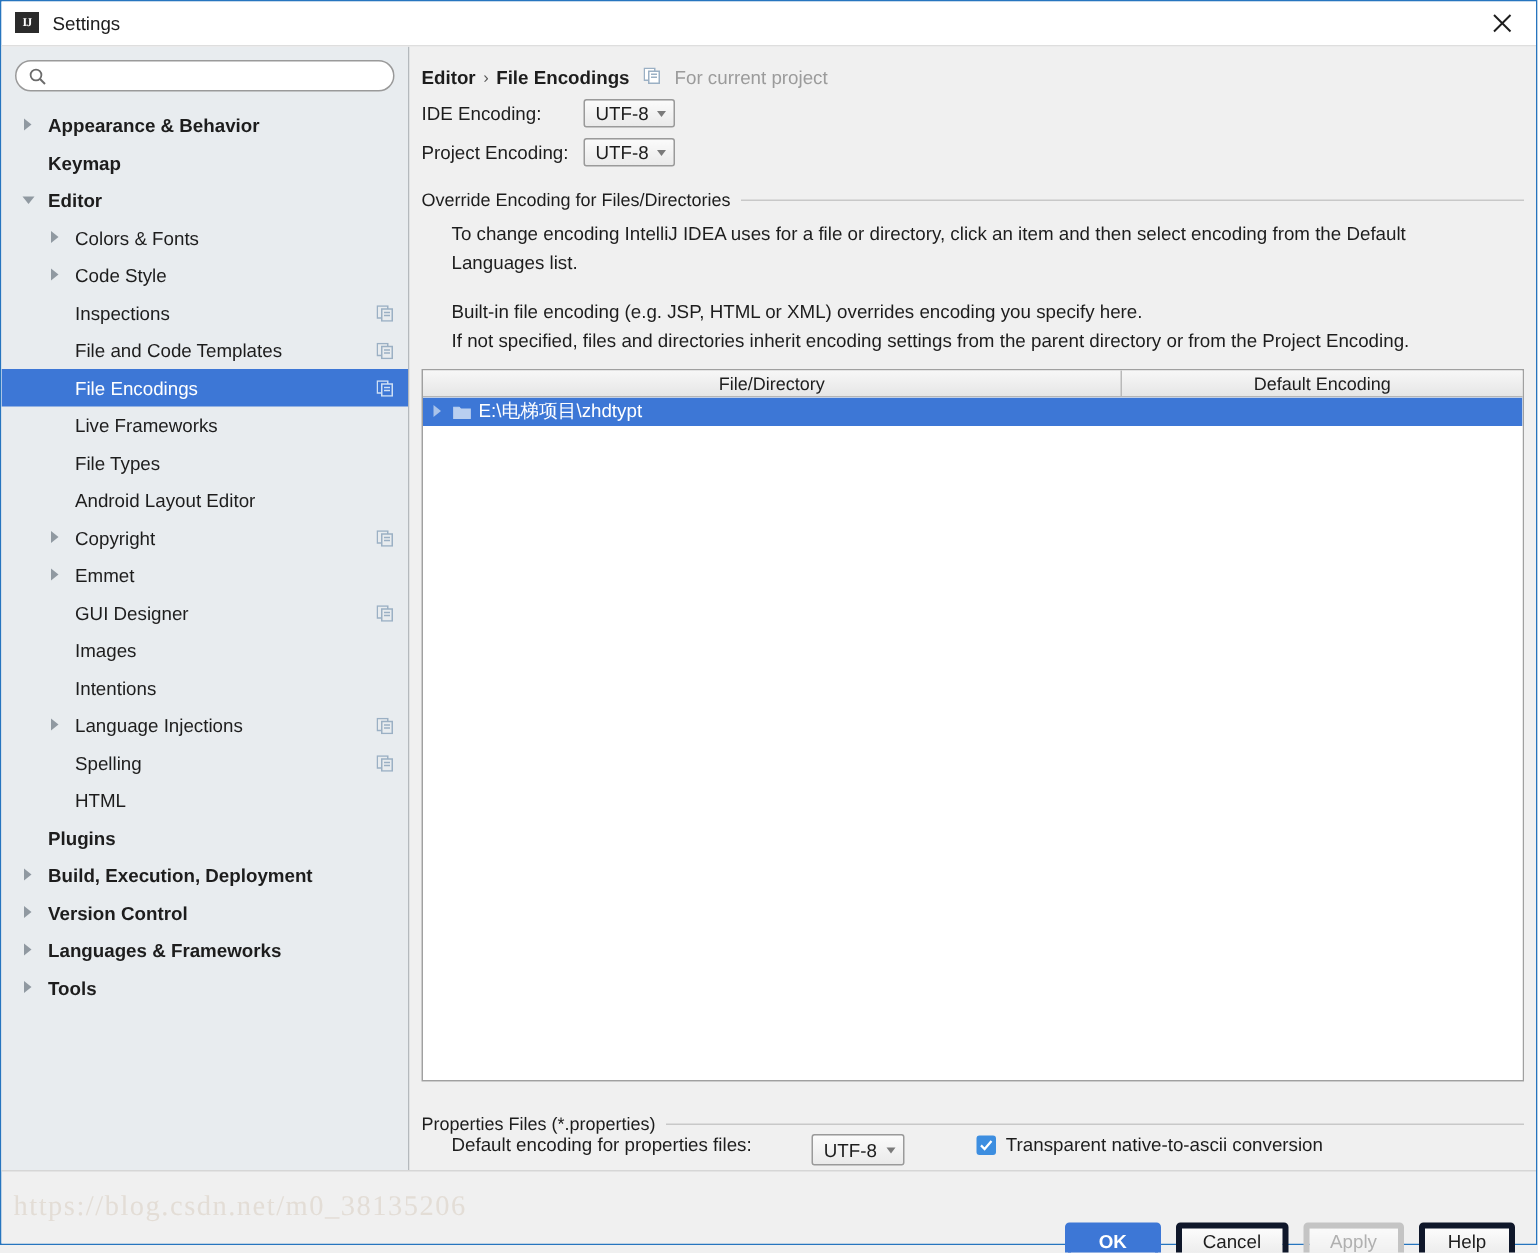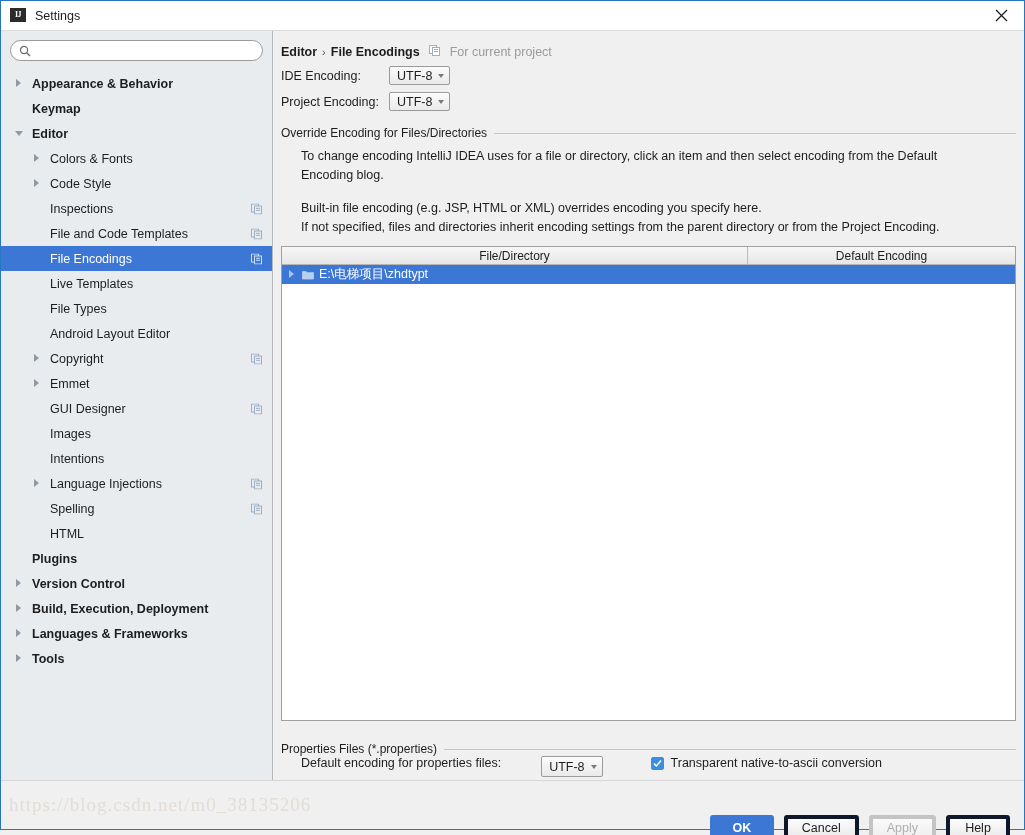--- a/index.html
+++ b/index.html
@@ -442,21 +442,21 @@
           <div class="tree-row lvl1 noarrow selected">
             <span class="tree-label">File Encodings</span>
             <span class="cfg-icon"><svg width="11" height="11" viewBox="0 0 11 11">
                 <rect x="0.5" y="0.5" width="7" height="8" fill="none" stroke="#cfe0f5" stroke-width="1"></rect>
                 <rect x="3.5" y="2.5" width="7" height="8" fill="#3d77d6" stroke="#cfe0f5" stroke-width="1"></rect>
                 <line x1="5" y1="4.8" x2="9" y2="4.8" stroke="#cfe0f5" stroke-width="1"></line>
                 <line x1="5" y1="6.8" x2="9" y2="6.8" stroke="#cfe0f5" stroke-width="1"></line>
               </svg></span>
           </div>
           <div class="tree-row lvl1 noarrow">
-            <span class="tree-label">Live Templates</span>
+            <span class="tree-label">Live Frameworks</span>
           </div>
           <div class="tree-row lvl1 noarrow">
             <span class="tree-label">File Types</span>
           </div>
           <div class="tree-row lvl1 noarrow">
             <span class="tree-label">Android Layout Editor</span>
           </div>
           <div class="tree-row lvl1">
             <span class="arrow right"></span>
             <span class="tree-label">Copyright</span>
@@ -506,25 +506,25 @@
               </svg></span>
           </div>
           <div class="tree-row lvl1 noarrow">
             <span class="tree-label">HTML</span>
           </div>
           <div class="tree-row lvl0 noarrow">
             <span class="tree-label">Plugins</span>
           </div>
           <div class="tree-row lvl0">
             <span class="arrow right"></span>
+            <span class="tree-label">Build, Execution, Deployment</span>
+          </div>
+          <div class="tree-row lvl0">
+            <span class="arrow right"></span>
             <span class="tree-label">Version Control</span>
-          </div>
-          <div class="tree-row lvl0">
-            <span class="arrow right"></span>
-            <span class="tree-label">Build, Execution, Deployment</span>
           </div>
           <div class="tree-row lvl0">
             <span class="arrow right"></span>
             <span class="tree-label">Languages &amp; Frameworks</span>
           </div>
           <div class="tree-row lvl0">
             <span class="arrow right"></span>
             <span class="tree-label">Tools</span>
           </div>
         </div>
@@ -563,21 +563,21 @@
         </span>
       </div>
 
       <div class="group">
         <div class="group-title">
           <span class="txt">Override Encoding for Files/Directories</span>
           <span class="line"></span>
         </div>
         <div class="group-body">
           <div class="desc-line">To change encoding IntelliJ IDEA uses for a file or directory, click an item and then select encoding from the Default</div>
-          <div class="desc-line">Encoding blog.</div>
+          <div class="desc-line">Languages list.</div>
           <div class="desc-gap"></div>
           <div class="desc-line">Built-in file encoding (e.g. JSP, HTML or XML) overrides encoding you specify here.</div>
           <div class="desc-line">If not specified, files and directories inherit encoding settings from the parent directory or from the Project Encoding.</div>
         </div>
       </div>
 
       <div id="table-wrap">
         <div id="table-head">
           <div class="th c1">File/Directory</div>
           <div class="th c2">Default Encoding</div>

